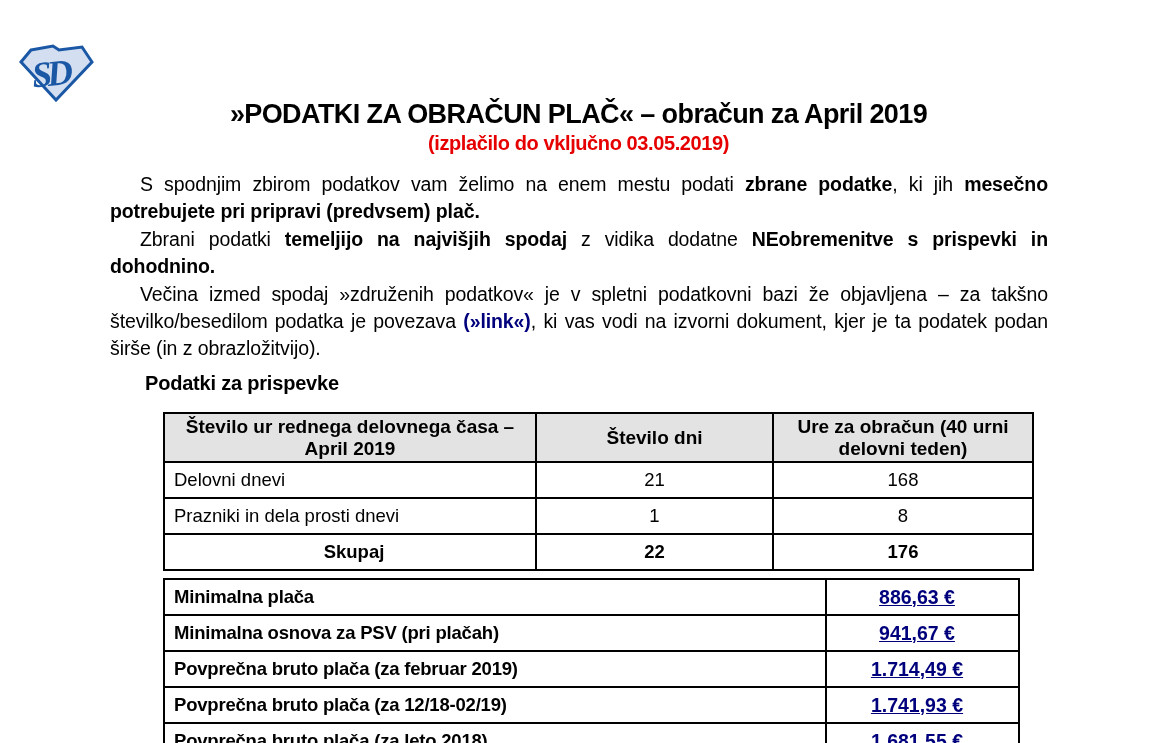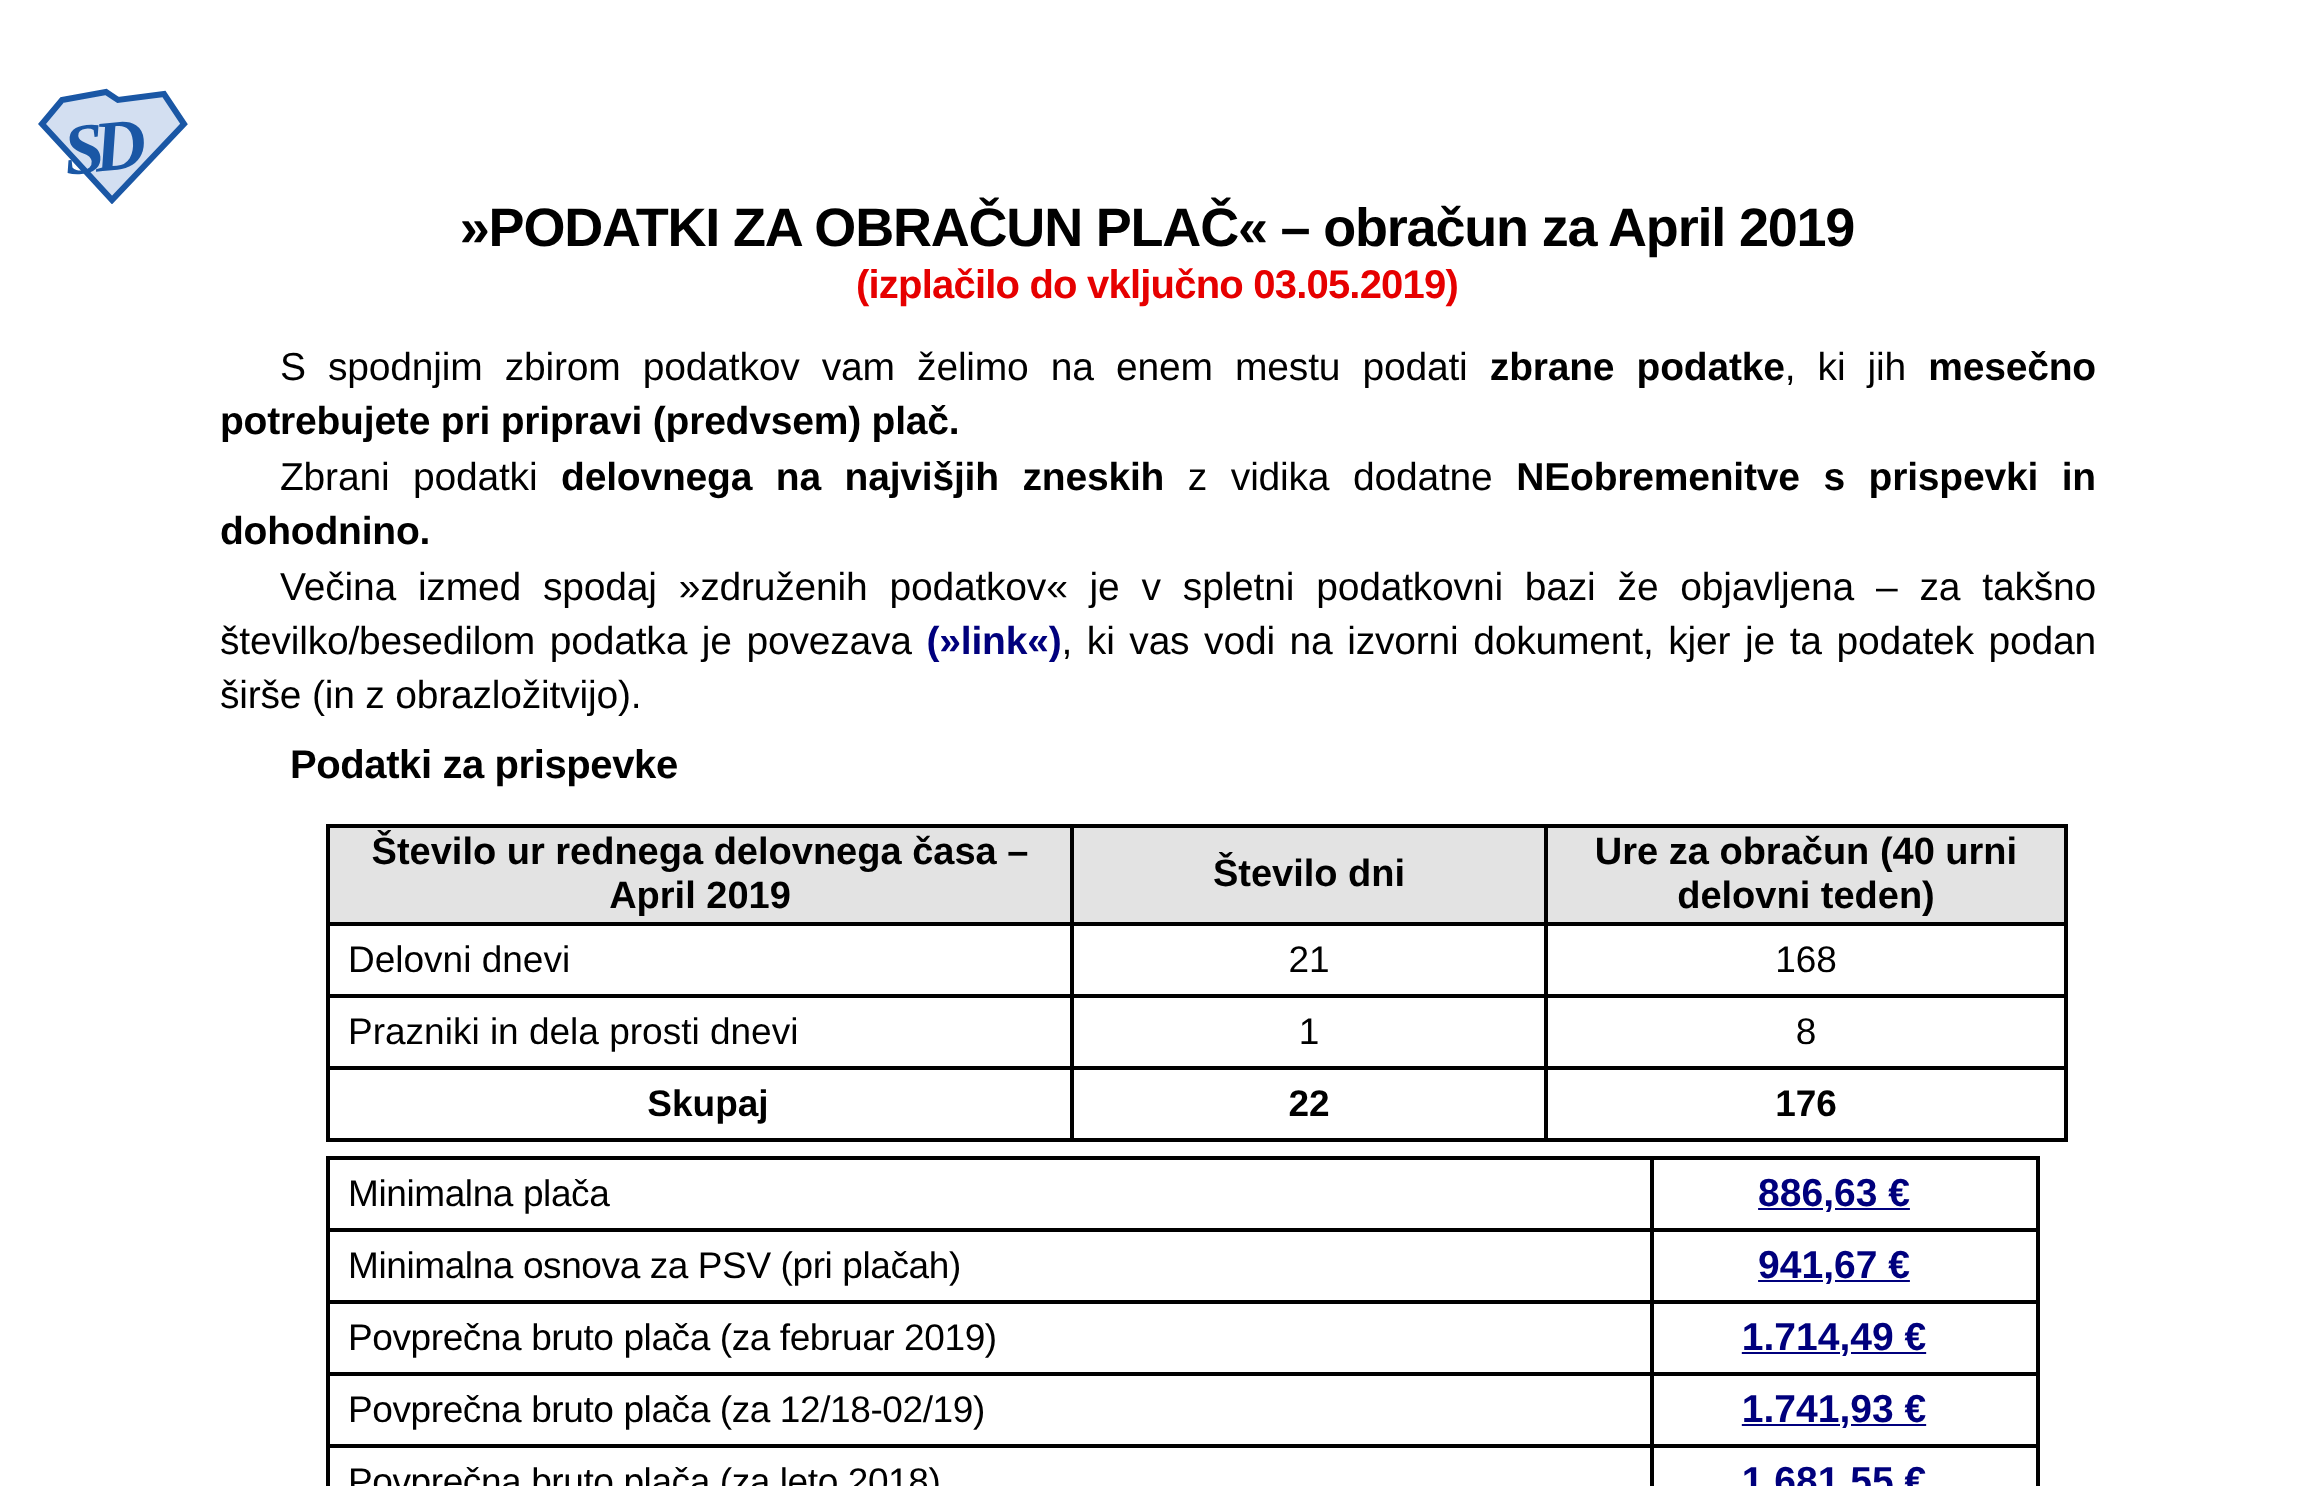--- a/index.html
+++ b/index.html
@@ -45,21 +45,21 @@
     background: #e3e3e3; font-weight: bold; text-align: center;
     height: 47px; line-height: 22px; padding: 0 6px; font-size: 19px;
   }
   .hours-table td { height: 32px; text-align: center; }
   .hours-table td.lbl { text-align: left; padding-left: 9px; }
   .hours-table tr.total td { font-weight: bold; text-align: center; }
   .col-a { width: 358px; } .col-b { width: 223px; } .col-c { width: 246px; }
 
   .amounts-table { position: absolute; left: 163px; top: 578px; width: 832px; }
   .amounts-table td { height: 32px; }
-  .amounts-table td.lbl { font-weight: normal; text-align: left; padding-left: 9px; width: 650px; letter-spacing: -0.2px; }
+  .amounts-table td.lbl { font-weight: bold; text-align: left; padding-left: 9px; width: 650px; letter-spacing: -0.2px; }
   .amounts-table td.val { text-align: center; padding-right: 12px; width: 178px; }
   a.amount {
     color: #00007d; font-weight: bold; font-size: 19.5px;
     text-decoration: underline; cursor: pointer;
   }
 </style>
 </head>
 <body>
 
 <div class="page">
@@ -67,21 +67,21 @@
   <svg class="logo" width="78" height="58" viewBox="0 0 78 58">
     <polygon points="13,6 35,2 41,6 64,3 74,18 38,56 3,18" fill="#d3dff1" stroke="#1a57a5" stroke-width="3" stroke-linejoin="miter"></polygon>
     <text x="14" y="41" font-size="36" font-weight="bold" font-style="italic" font-family="Liberation Serif, serif" fill="#1a57a5" letter-spacing="-5" transform="rotate(-6 38 30)">SD</text>
   </svg>
 
   <div class="title">»PODATKI ZA OBRAČUN PLAČ« – obračun za April 2019</div>
   <div class="subtitle">(izplačilo do vključno 03.05.2019)</div>
 
   <div class="body-text">
     <p><span>S spodnjim zbirom podatkov vam želimo na enem mestu podati </span><span class="b">zbrane podatke</span><span>, ki jih </span><span class="b">mesečno potrebujete pri pripravi (predvsem) plač.</span></p>
-    <p><span>Zbrani podatki </span><span class="b">delovnega na najvišjih zneskih</span><span> z vidika dodatne </span><span class="b">NEobremenitve s prispevki in dohodnino.</span></p>
+    <p><span>Zbrani podatki </span><span class="b">temeljijo na najvišjih spodaj</span><span> z vidika dodatne </span><span class="b">NEobremenitve s prispevki in dohodnino.</span></p>
     <p><span>Večina izmed spodaj »združenih podatkov« je v spletni podatkovni bazi že objavljena – za takšno številko/besedilom podatka je povezava </span><span class="navy">(»link«)</span><span>, ki vas vodi na izvorni dokument, kjer je ta podatek podan širše (in z obrazložitvijo).</span></p>
   </div>
 
   <div class="section-heading">Podatki za prispevke</div>
 
   <table class="hours-table">
     <thead>
       <tr>
         <th class="col-a">Število ur rednega delovnega časa – April 2019</th>
         <th class="col-b">Število dni</th>

